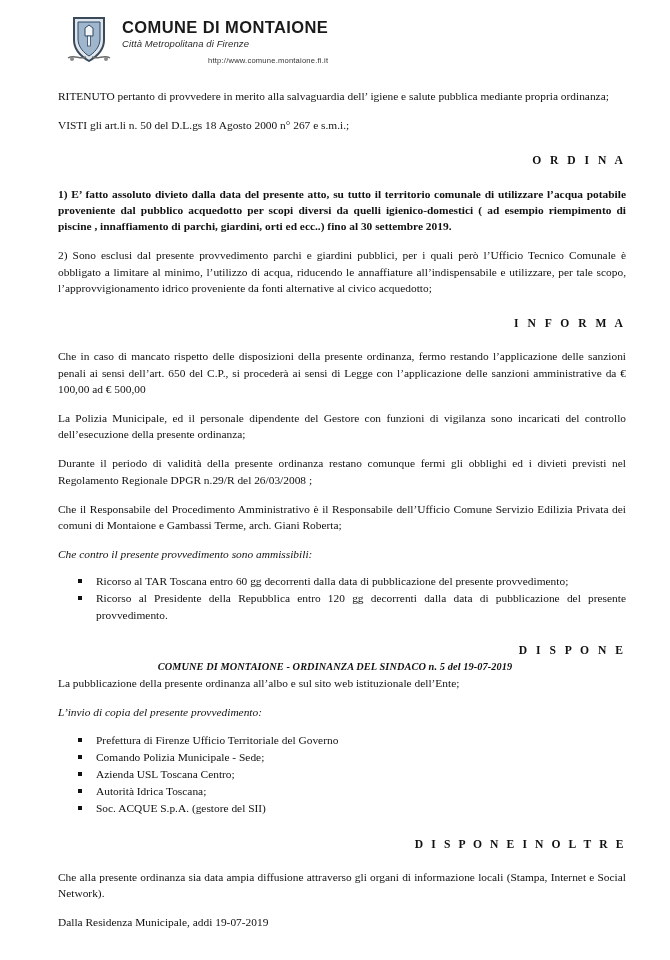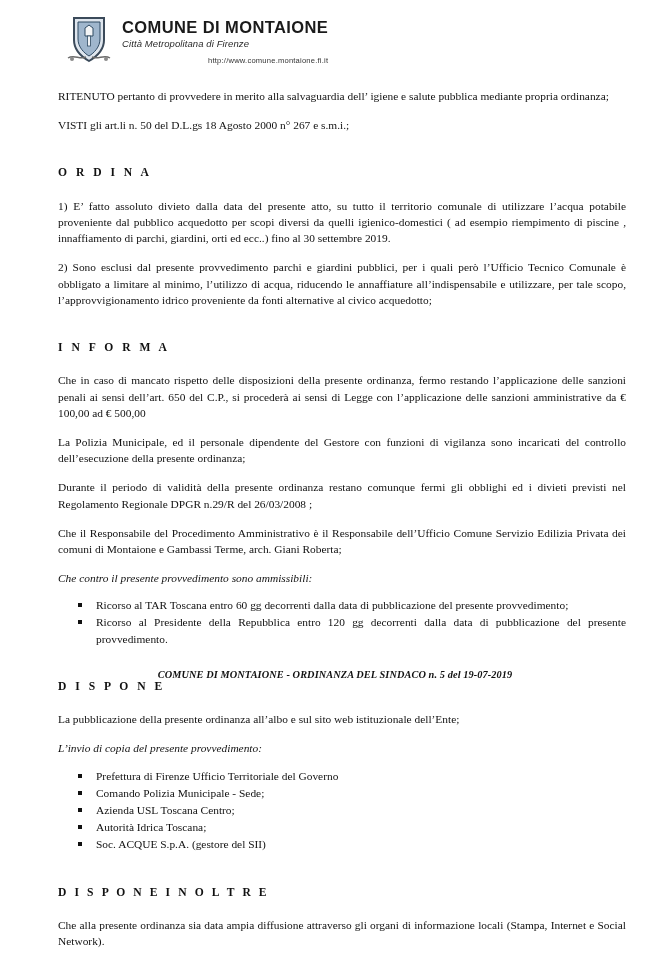--- a/index.html
+++ b/index.html
@@ -66,26 +66,26 @@
   
   .body {
     font-size: 11.4px;
     line-height: 1.42;
     text-align: justify;
   }
   p {
     margin: 0 0 13px 0;
   }
   p.tight { margin-bottom: 11px; font-style: italic; }
-  .bold { font-weight: normal; }
+  .bold { font-weight: bold; }
   .center-head {
-    text-align: left;
+    text-align: right;
     font-weight: bold;
     letter-spacing: 3px;
-    margin: 32px 0 16px 0;
+    margin: 20px 0 16px 0;
     font-size: 11.6px;
   }
   .center-head.sp2 { letter-spacing: 2.6px; }
   ul.bullets {
     list-style: none;
     margin: 0 0 13px 0;
     padding: 0 0 0 18px;
   }
   ul.bullets li {
     position: relative;
@@ -99,21 +99,21 @@
     left: 2px;
     top: 6px;
     width: 4px;
     height: 4px;
     background: #111111;
   }
   .footer {
     position: absolute;
     left: 0;
     right: 0;
-    bottom: 8px;
+    bottom: 16px;
     text-align: center;
     font-style: italic;
     font-weight: bold;
     font-size: 10.3px;
     letter-spacing: 0.1px;
   }
 </style>
 </head>
 <body>
 

